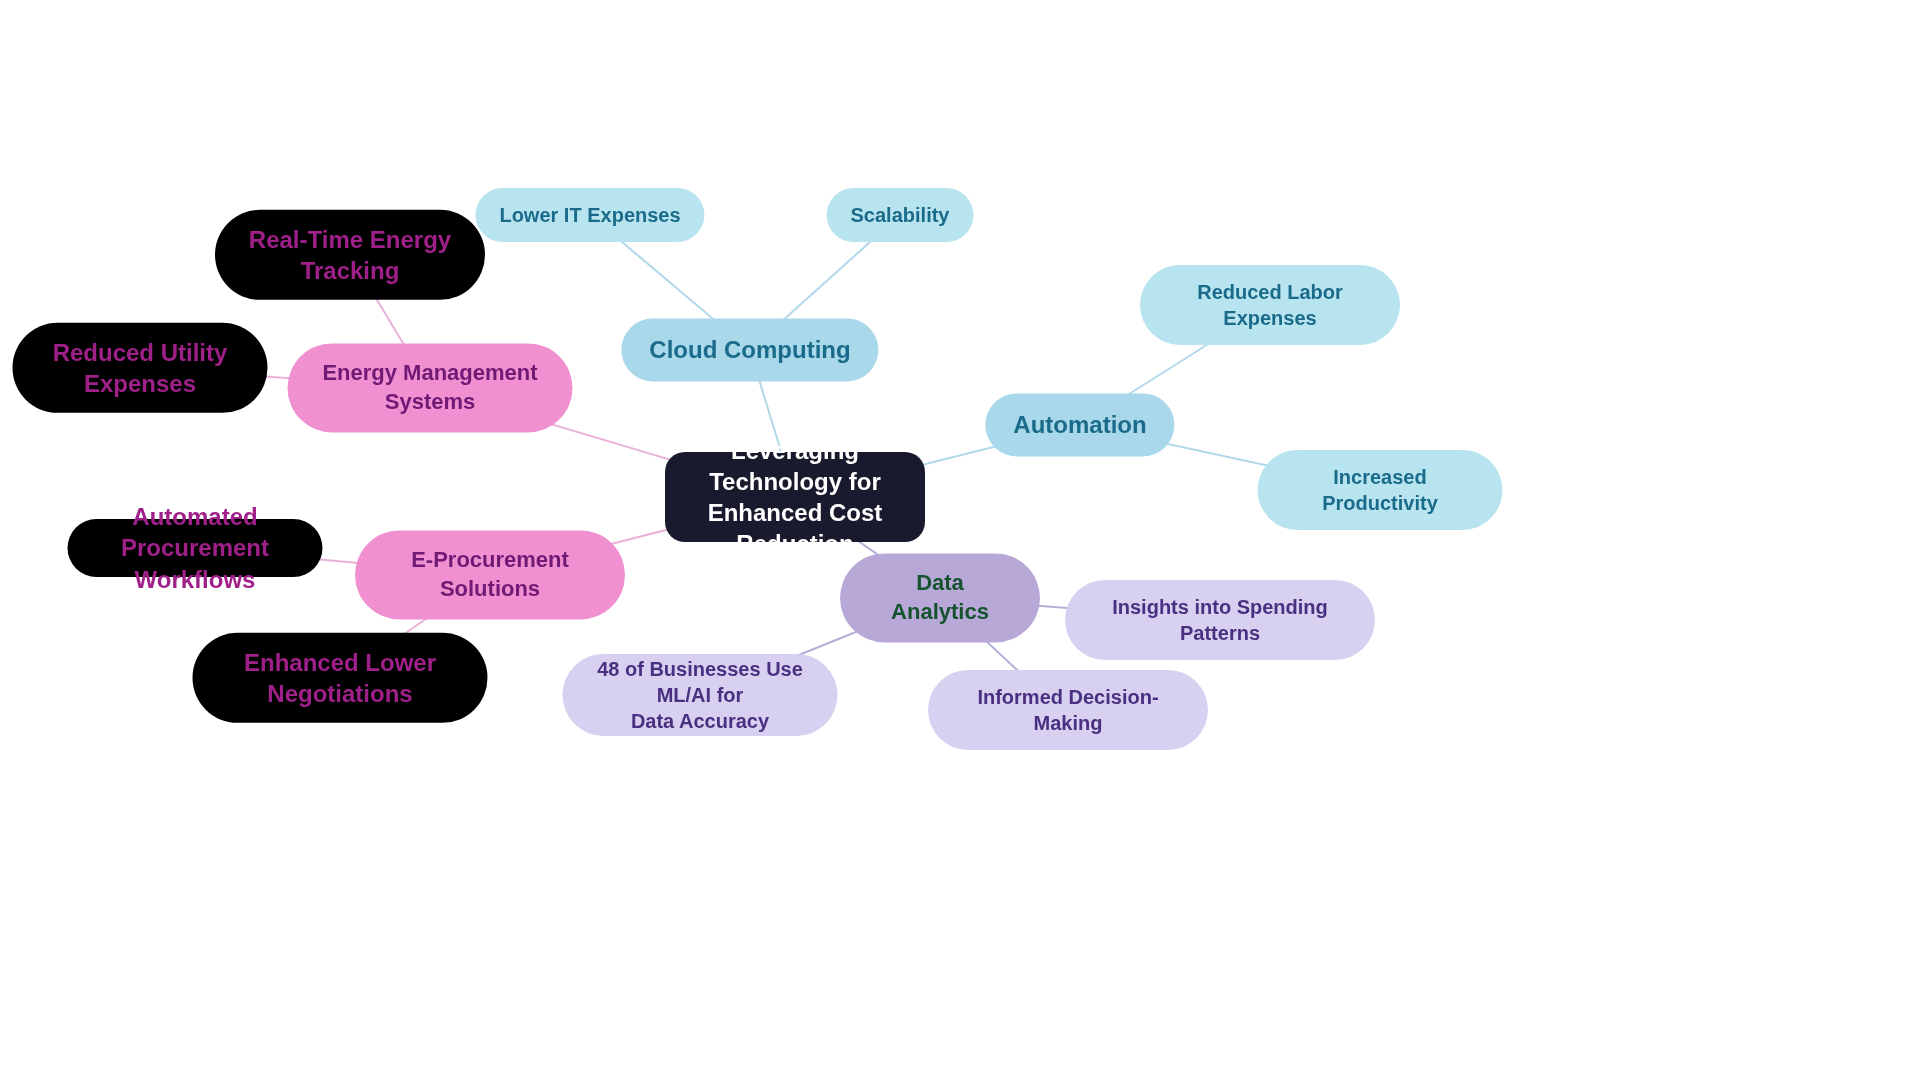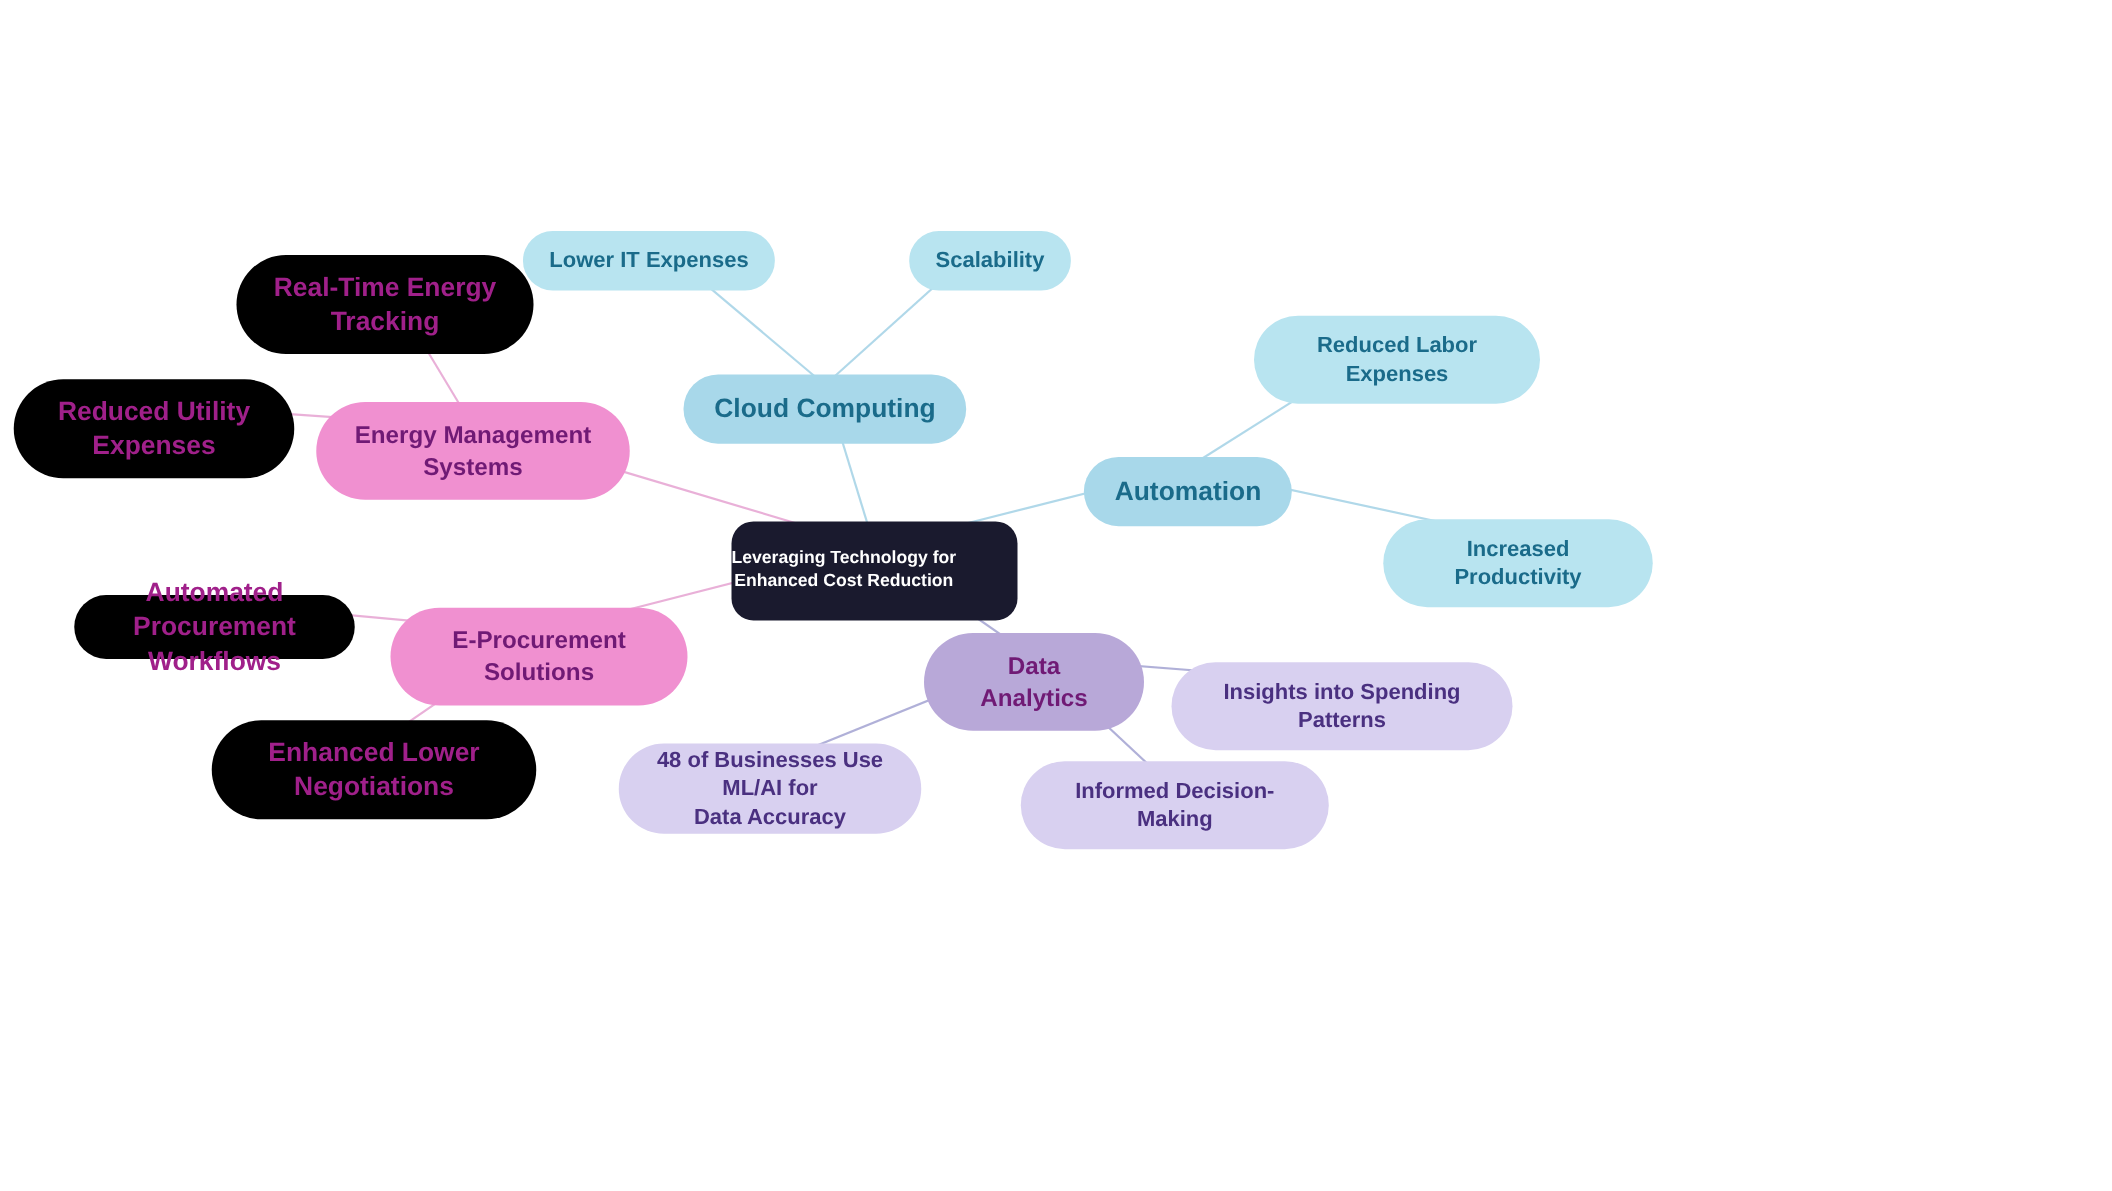--- a/index.html
+++ b/index.html
@@ -16,31 +16,30 @@
       top: 0; left: 0;
       width: 1920px;
       height: 1083px;
       pointer-events: none;
     }
     .node {
       position: absolute;
       border-radius: 50px;
       display: flex;
       align-items: center;
-      justify-content: flex-start;
+      justify-content: flex-end;
       text-align: center;
       font-weight: 600;
       line-height: 1.3;
       cursor: default;
-      margin-top: 22px;
     }
     .node-center {
       background: #1a1a2e;
       color: #ffffff;
-      font-size: 16px;
+      font-size: 24px;
       width: 260px;
       height: 90px;
       border-radius: 20px;
     }
     .node-blue {
       background: #b8e4f0;
       color: #1a6b8a;
       font-size: 20px;
       padding: 14px 24px;
     }
@@ -57,21 +56,21 @@
       padding: 14px 24px;
     }
     .node-pink-lg {
       background: #f090d0;
       color: #701a75;
       font-size: 22px;
       padding: 16px 28px;
     }
     .node-purple-lg {
       background: #b8a8d8;
-      color: #701a75;
+      color: #14532d;
       font-size: 22px;
       padding: 16px 28px;
     }
     .node-lavender {
       background: #d8d0f0;
       color: #4a3080;
       font-size: 20px;
       padding: 14px 24px;
     }
   </style>

